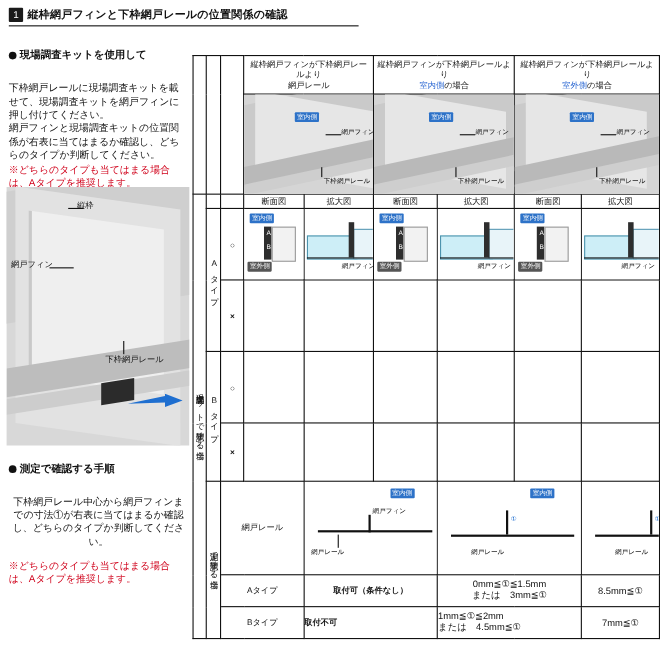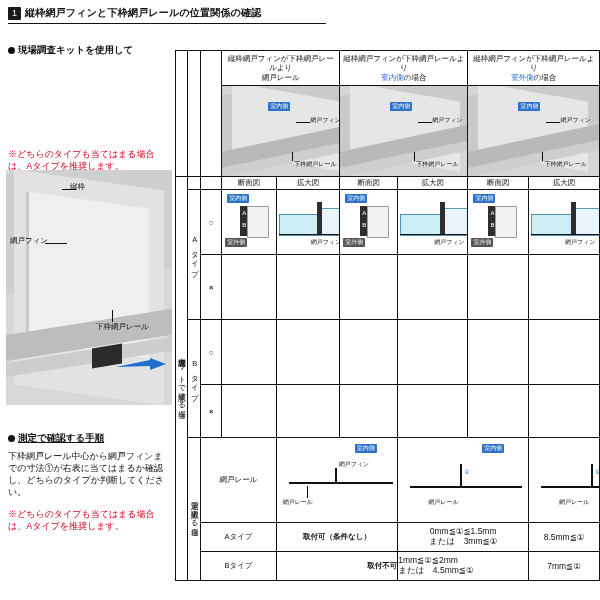--- a/index.html
+++ b/index.html
@@ -67,20 +67,22 @@
 
   <div class="title-row">
     <span class="title-num">1</span>
     <span class="title-text">縦枠網戸フィンと下枠網戸レールの位置関係の確認</span>
   </div>
   <div class="title-underline"></div>
 
   <div class="lead" style="left:8px;top:44px;width:160px;">
     <span class="bullet"></span><span class="lead-head">現場調査キットを使用して</span>
   </div>
+  <div class="lead" style="left:8px;top:74px;width:163px;white-space:pre-wrap;">下枠網戸レールに現場調査キットを載せて、現場調査キットを網戸フィンに押し付けてください。
+網戸フィンと現場調査キットの位置関係が右表に当てはまるか確認し、どちらのタイプか判断してください。</div>
   <div class="lead red" style="left:8px;top:148px;width:163px;white-space:pre-wrap;">※どちらのタイプも当てはまる場合は、Aタイプを推奨します。</div>
 
   <div class="photo">
     <div class="frame-a"></div>
     <div class="frame-b"></div>
     <div class="sash"></div>
     <div class="rail"></div>
     <div class="rail2"></div>
     <div class="kit"></div>
     <div class="arrow">
@@ -89,24 +91,24 @@
         </svg>
     </div>
   </div>
   <div class="lbl" style="left:70px;top:182px;">縦枠</div>
   <div class="leader" style="left:62px;top:189px;width:14px;height:1px;"></div>
   <div class="lbl" style="left:10px;top:236px;">網戸フィン</div>
   <div class="leader" style="left:45px;top:243px;width:22px;height:1px;"></div>
   <div class="lbl" style="left:96px;top:322px;">下枠網戸レール</div>
   <div class="leader" style="left:112px;top:310px;width:1px;height:12px;"></div>
 
-  <div class="lead" style="left:8px;top:432px;width:163px;text-decoration:underline;">
+  <div class="lead" style="left:8px;top:420px;width:163px;">
     <span class="bullet"></span><span class="lead-head">測定で確認する手順</span>
   </div>
-  <div class="lead" style="left:8px;top:450px;width:163px;white-space:pre-wrap;">下枠網戸レール中心から網戸フィンまでの寸法①が右表に当てはまるか確認し、どちらのタイプか判断してください。</div>
+  <div class="lead" style="left:8px;top:450px;width:163px;white-space:pre-wrap;text-align:center;">下枠網戸レール中心から網戸フィンまでの寸法①が右表に当てはまるか確認し、どちらのタイプか判断してください。</div>
   <div class="lead red" style="left:8px;top:508px;width:163px;white-space:pre-wrap;">※どちらのタイプも当てはまる場合は、Aタイプを推奨します。</div>
 
   <table class="main">
     <tbody>
         <tr>
       <td rowspan="2" style="width:12px;border-top:1px solid #111;border-left:1px solid #111;"></td>
       <td rowspan="2" style="width:12px;"></td>
       <td rowspan="2" style="width:22px;"></td>
       <td colspan="2" class="hdr" style="width:126px;">
         <div>縦枠網戸フィンが下枠網戸レールより</div>
@@ -408,21 +410,21 @@
     <tr>
       <td colspan="2" class="sub" style="height:26px;">Aタイプ</td>
       <td colspan="2" class="b-strong" style="text-align:center;">取付可（条件なし）</td>
       <td colspan="2" style="text-align:center;white-space:pre-line;font-size:8.5px;">0mm≦①≦1.5mm
 または　3mm≦①</td>
       <td colspan="2" style="text-align:center;font-size:8.5px;">8.5mm≦①</td>
     </tr>
 
     <tr>
       <td colspan="2" class="sub" style="height:26px;">Bタイプ</td>
-      <td colspan="2" class="b-strong" style="text-align:right;">取付不可</td>
+      <td colspan="2" class="b-strong" style="text-align:left;">取付不可</td>
       <td colspan="2" style="text-align:left;white-space:pre-line;font-size:8.5px;">1mm≦①≦2mm
 または　4.5mm≦①</td>
       <td colspan="2" style="text-align:center;font-size:8.5px;">7mm≦①</td>
     </tr>
   </tbody>
     </table>
 
 </div>
 
 </body></html>

